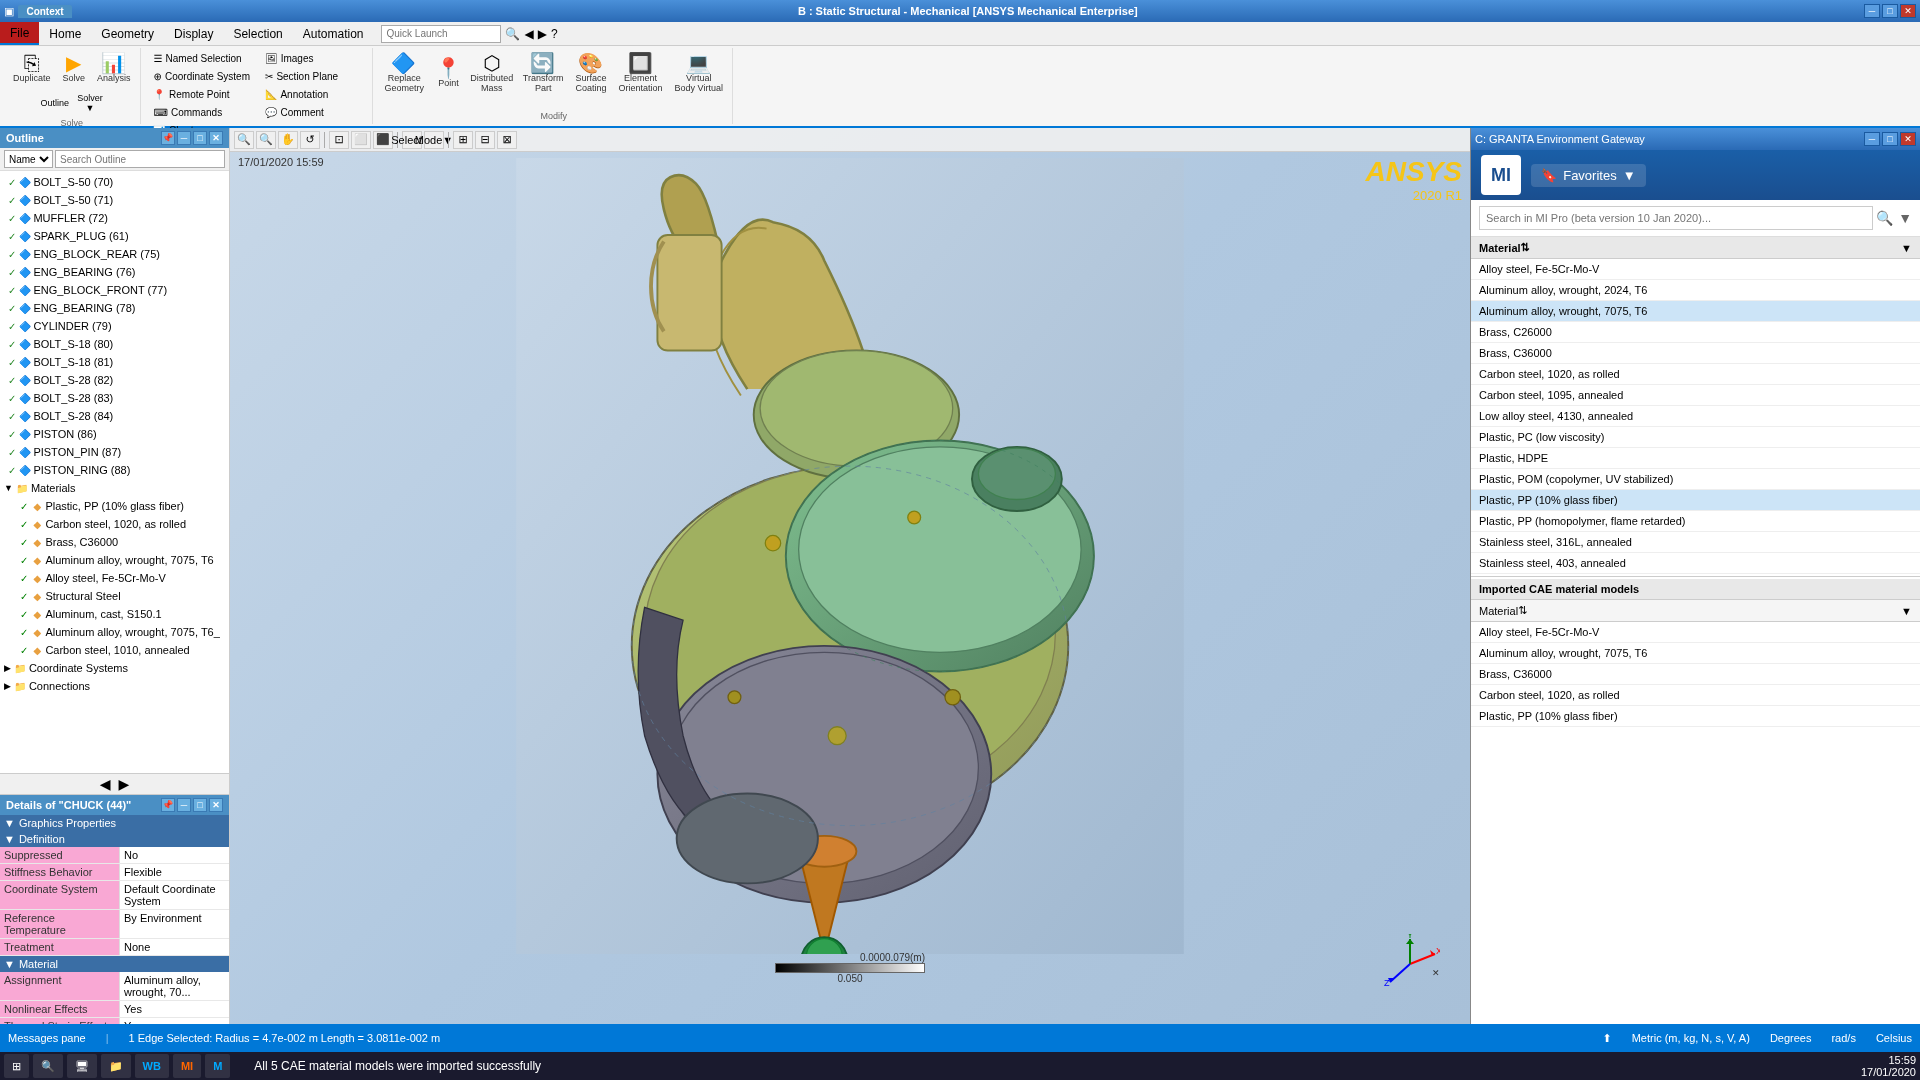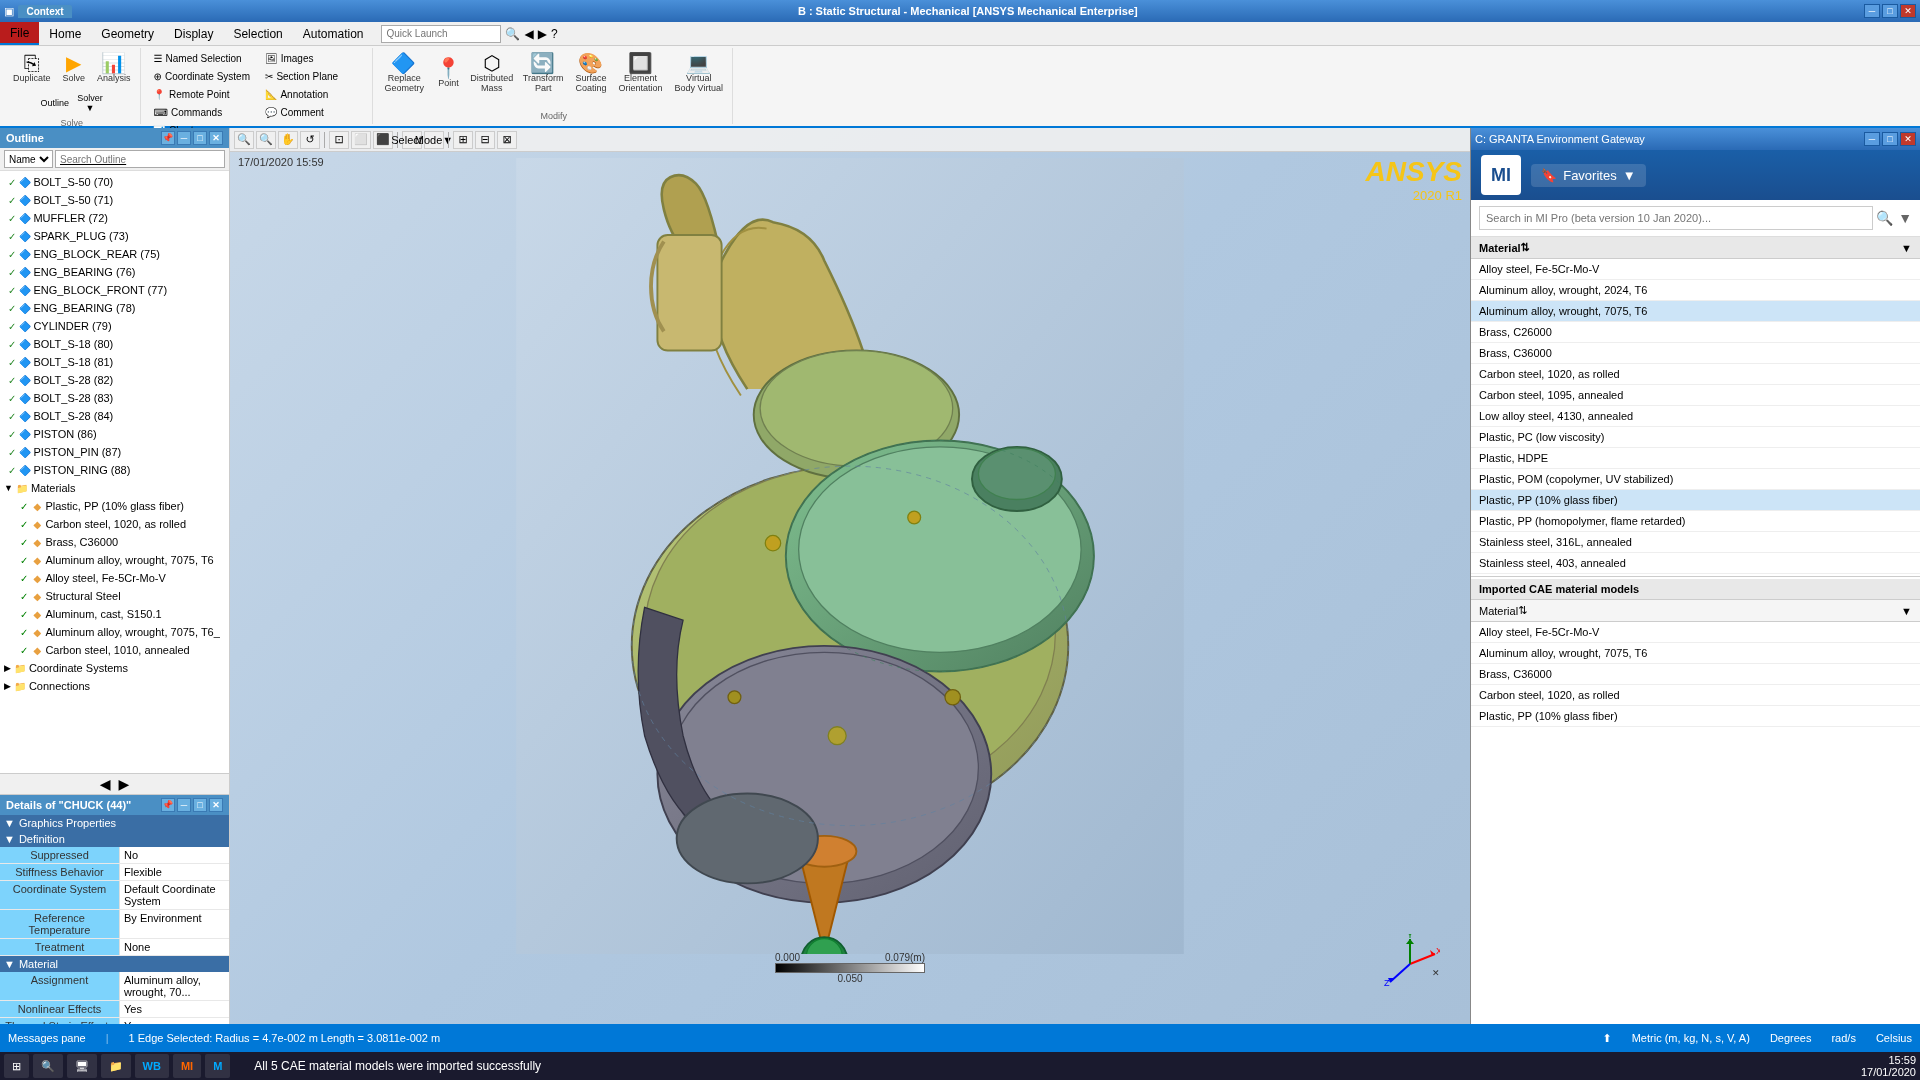--- a/index.html
+++ b/index.html
@@ -188,24 +188,23 @@
     }
     .details-row {
       display: flex;
       border-bottom: 1px solid #e8e8e8;
       font-size: 11px;
     }
     .details-key {
       width: 120px;
       padding: 2px 4px;
       border-right: 1px solid #ddd;
-      background: #7dd3fc;
+      background: #f9a8d4;
       color: #333;
       flex-shrink: 0;
-      text-align: center;
     }
     .details-val {
       padding: 2px 4px;
       color: #000;
       flex: 1;
     }
     .details-section-toggle {
       display: flex;
       align-items: center;
       background: #3a6ea5;
@@ -260,21 +259,21 @@
     .model-svg { width: 100%; height: 100%; }
 
     
     .scale-bar {
       position: absolute;
       bottom: 40px;
       left: 50%;
       transform: translateX(-50%);
       text-align: center;
     }
-    .scale-bar-labels { display: flex; justify-content: space-between; font-size: 10px; color: #333; }
+    .scale-bar-labels { display: flex; justify-content: flex-end; font-size: 10px; color: #333; }
     .scale-bar-bar { width: 150px; height: 10px; background: linear-gradient(to right, #000, #fff); border: 1px solid #666; }
     .scale-bar-mid { text-align: center; font-size: 10px; color: #333; }
 
     
     .coord-axes {
       position: absolute;
       bottom: 30px;
       right: 30px;
       width: 60px;
       height: 60px;
@@ -579,21 +578,21 @@
         <div class="panel-ctrl-btn">─</div>
         <div class="panel-ctrl-btn">□</div>
         <div class="panel-ctrl-btn">✕</div>
       </div>
     </div>
 
     <div class="outline-name-row">
       <select class="outline-name-select">
         <option>Name</option>
       </select>
-      <input type="text" class="outline-search" style="flex: 1 1 0%; height: 18px; border: 1px solid rgb(170, 170, 170); font-size: 10px; padding: 0px 4px; text-decoration: underline;" placeholder="Search Outline">
+      <input type="text" class="outline-search" style="flex: 1 1 0%; height: 18px; border: 1px solid rgb(170, 170, 170); font-size: 10px; padding: 0px 4px;" placeholder="Search Outline">
     </div>
 
     <div class="tree-area">
       <div class="tree-item">
         <span class="tree-indent" style="width:8px;"></span>
         <span class="tree-check">✓</span>
         <span class="tree-icon" style="color:#4a8a4a;">🔷</span>
         <span class="tree-label">BOLT_S-50 (70)</span>
       </div>
       <div class="tree-item">
@@ -605,21 +604,21 @@
       <div class="tree-item">
         <span class="tree-indent" style="width:8px;"></span>
         <span class="tree-check">✓</span>
         <span class="tree-icon" style="color:#4a8a4a;">🔷</span>
         <span class="tree-label">MUFFLER (72)</span>
       </div>
       <div class="tree-item">
         <span class="tree-indent" style="width:8px;"></span>
         <span class="tree-check">✓</span>
         <span class="tree-icon" style="color:#4a8a4a;">🔷</span>
-        <span class="tree-label">SPARK_PLUG (73)</span>
+        <span class="tree-label">SPARK_PLUG (61)</span>
       </div>
       <div class="tree-item">
         <span class="tree-indent" style="width:8px;"></span>
         <span class="tree-check">✓</span>
         <span class="tree-icon" style="color:#4a8a4a;">🔷</span>
         <span class="tree-label">ENG_BLOCK_REAR (75)</span>
       </div>
       <div class="tree-item">
         <span class="tree-indent" style="width:8px;"></span>
         <span class="tree-check">✓</span>

